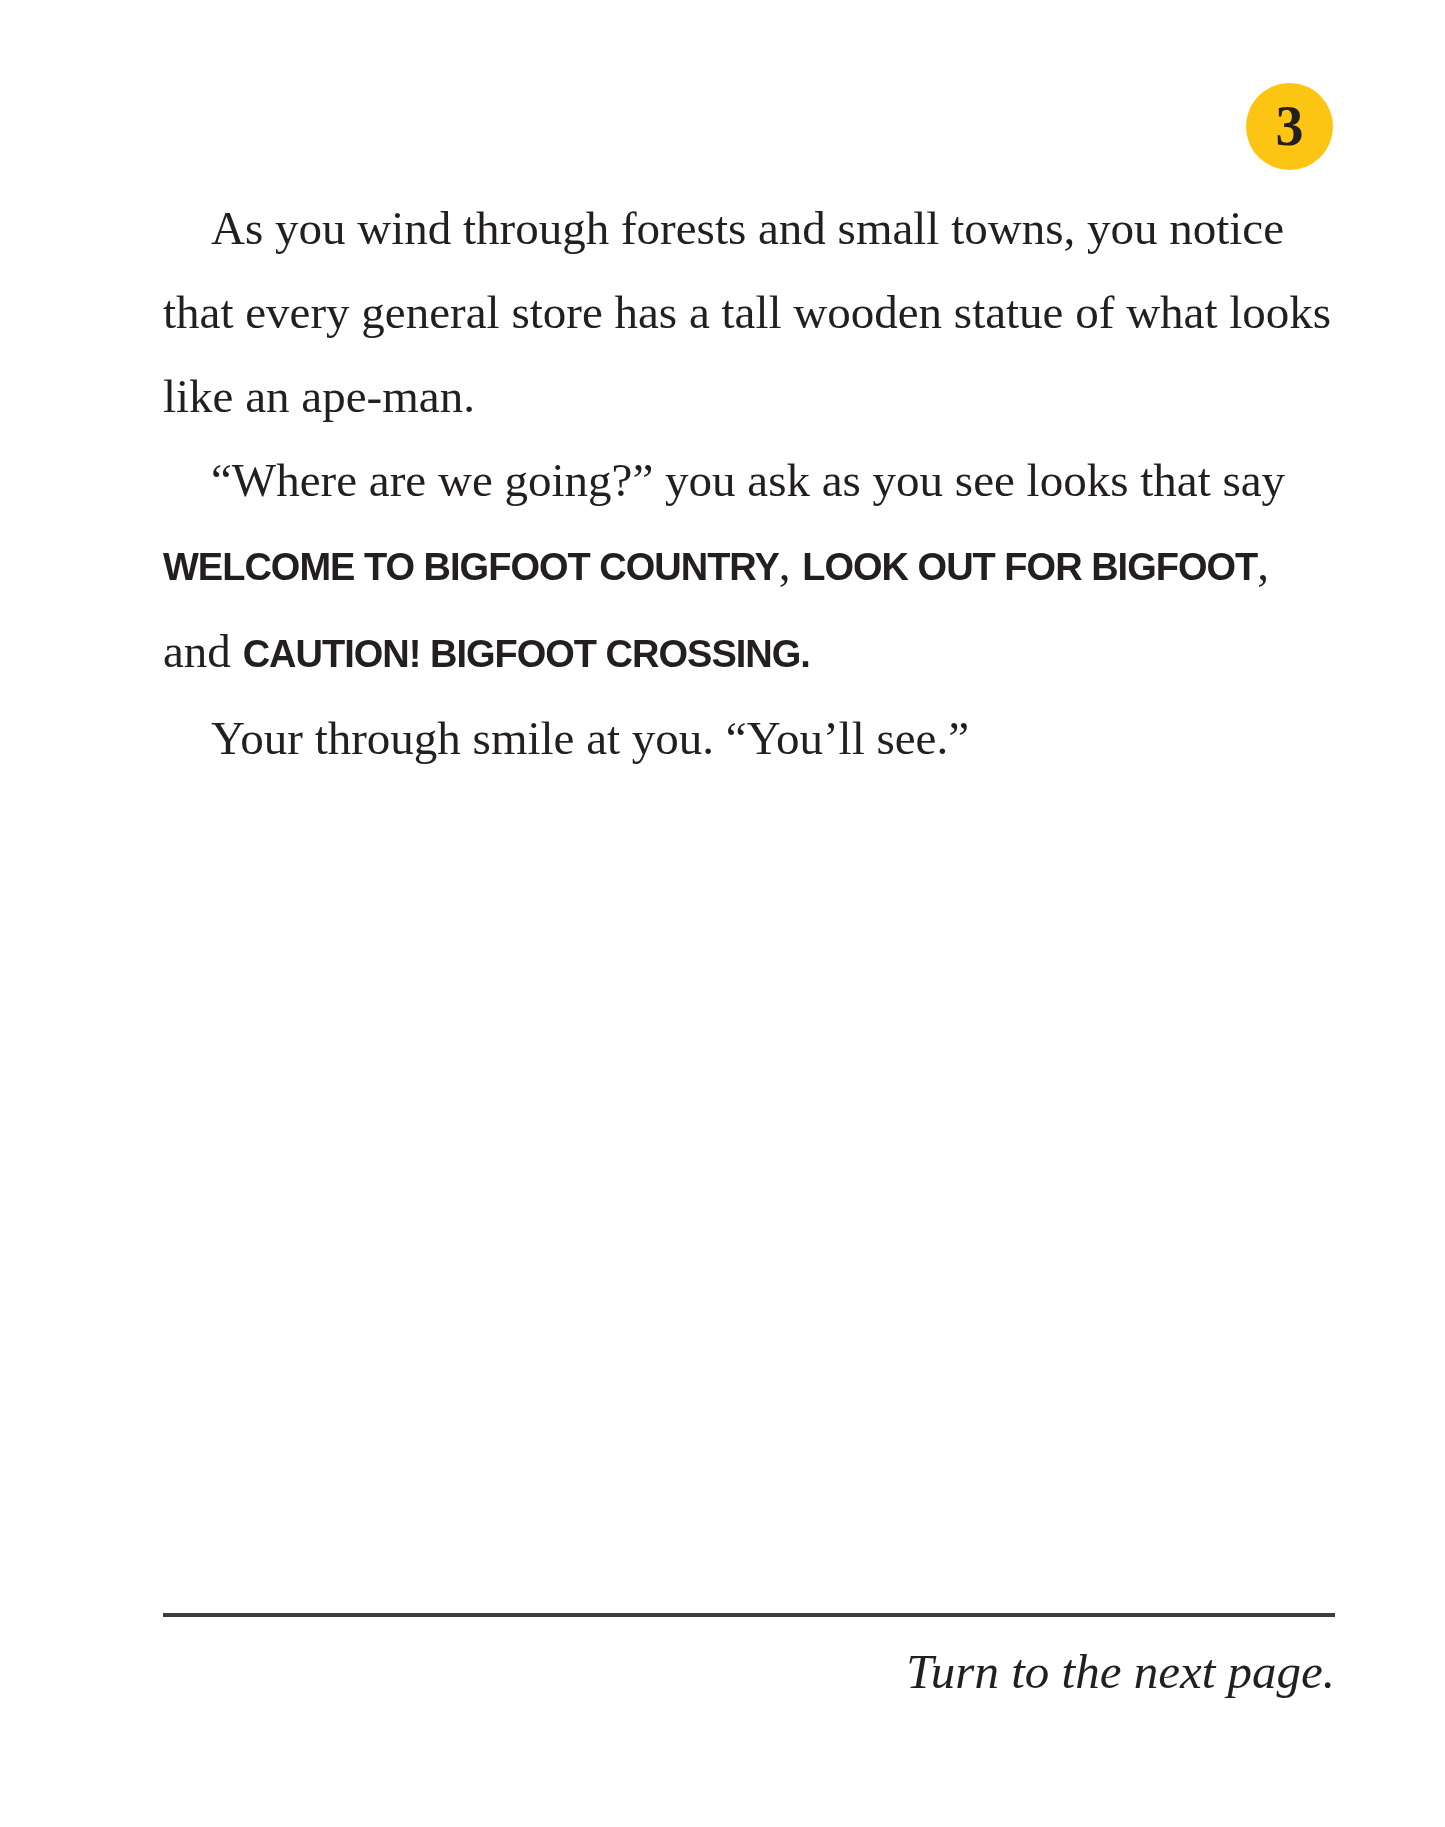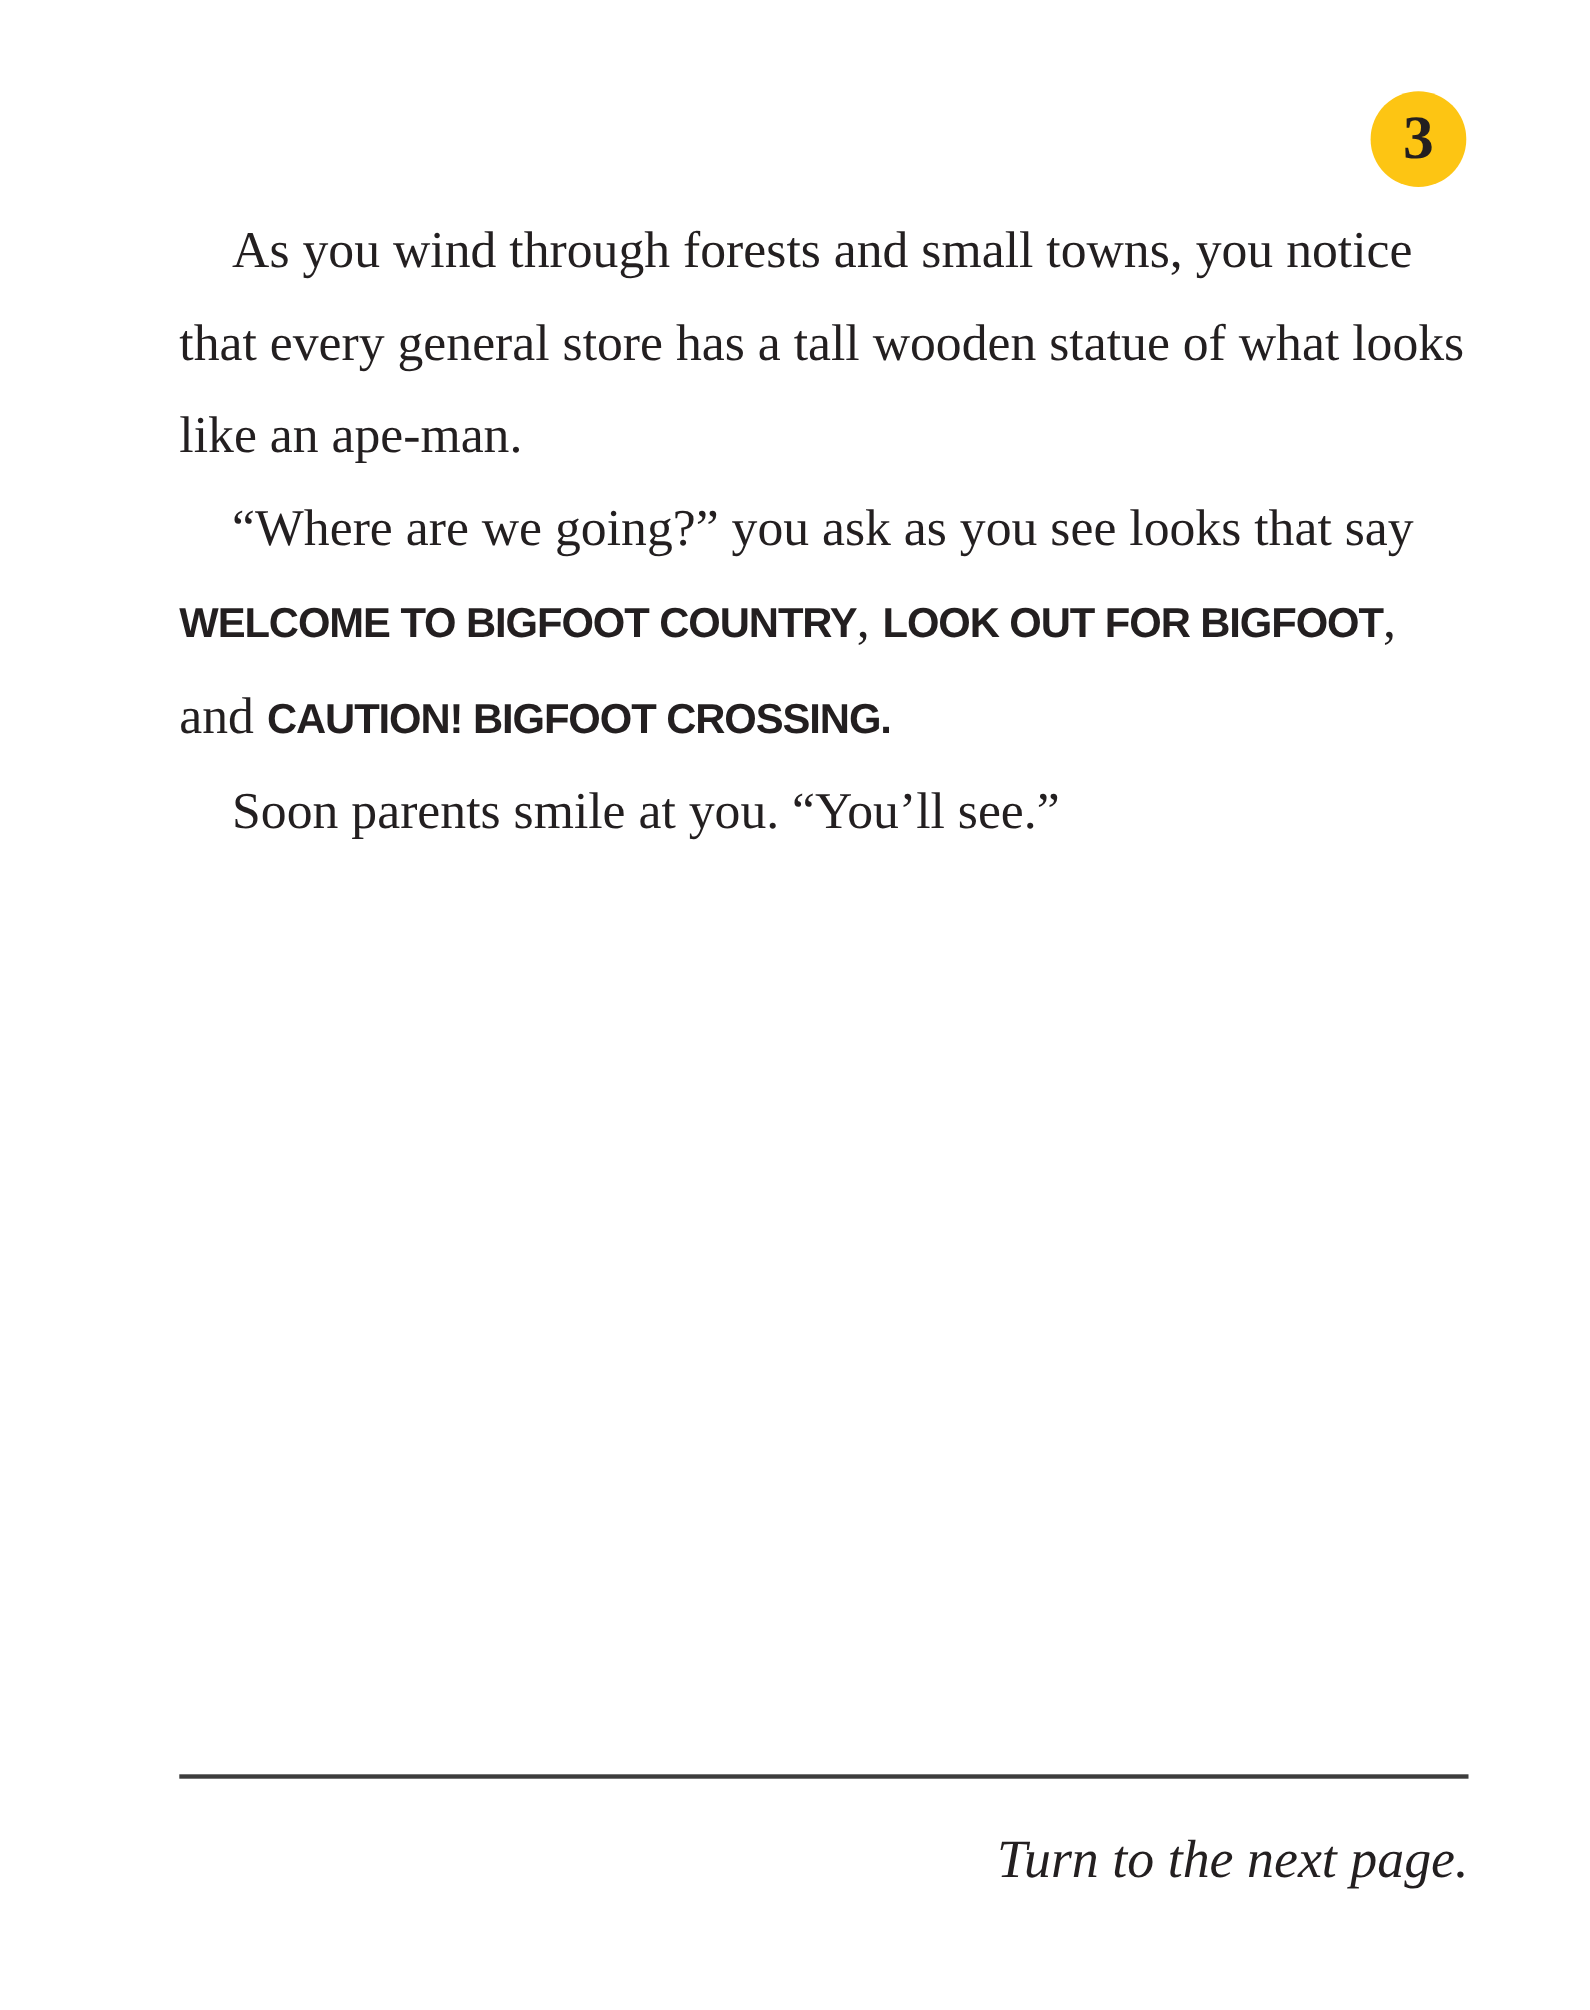--- a/index.html
+++ b/index.html
@@ -69,42 +69,42 @@
     top: 1613px;
     width: 1172px;
   }
   .footer-rule {
     border: none;
     border-top: 4px solid #3d3d3d;
     margin: 0 0 0 0;
     width: 100%;
   }
   .footer-instruction {
-    margin-top: 44px;
+    margin-top: 26px;
     text-align: right;
     font-family: "Liberation Serif", serif;
     font-style: italic;
     font-size: 49px;
     line-height: 58px;
     color: #231f20;
   }
 </style>
 </head>
 <body>
 
 <div class="page">
 
   <div class="page-number-badge">
     <span class="page-number">3</span>
   </div>
 
   <div class="body-text">
       <p class="para"><span class="reg">As you wind through forests and small towns, you notice that every general store has a tall wooden statue of what looks like an ape-man.</span></p>
       <p class="para"><span class="reg">“Where are we going?” you ask as you see looks that say </span><span class="sign-bold">WELCOME TO BIGFOOT COUNTRY</span><span class="reg">, </span><span class="sign-bold">LOOK OUT FOR BIGFOOT</span><span class="reg">, and </span><span class="sign-bold">CAUTION! BIGFOOT CROSSING.</span></p>
-      <p class="para"><span class="reg">Soon parents smile at you. “You’ll see.”</span></p>
+      <p class="para"><span class="reg">Your through smile at you. “You’ll see.”</span></p>
     </div>
 
   <div class="footer">
     <hr class="footer-rule">
     <div class="footer-instruction">Turn to the next page.</div>
   </div>
 
 </div>
 
 </body></html>

